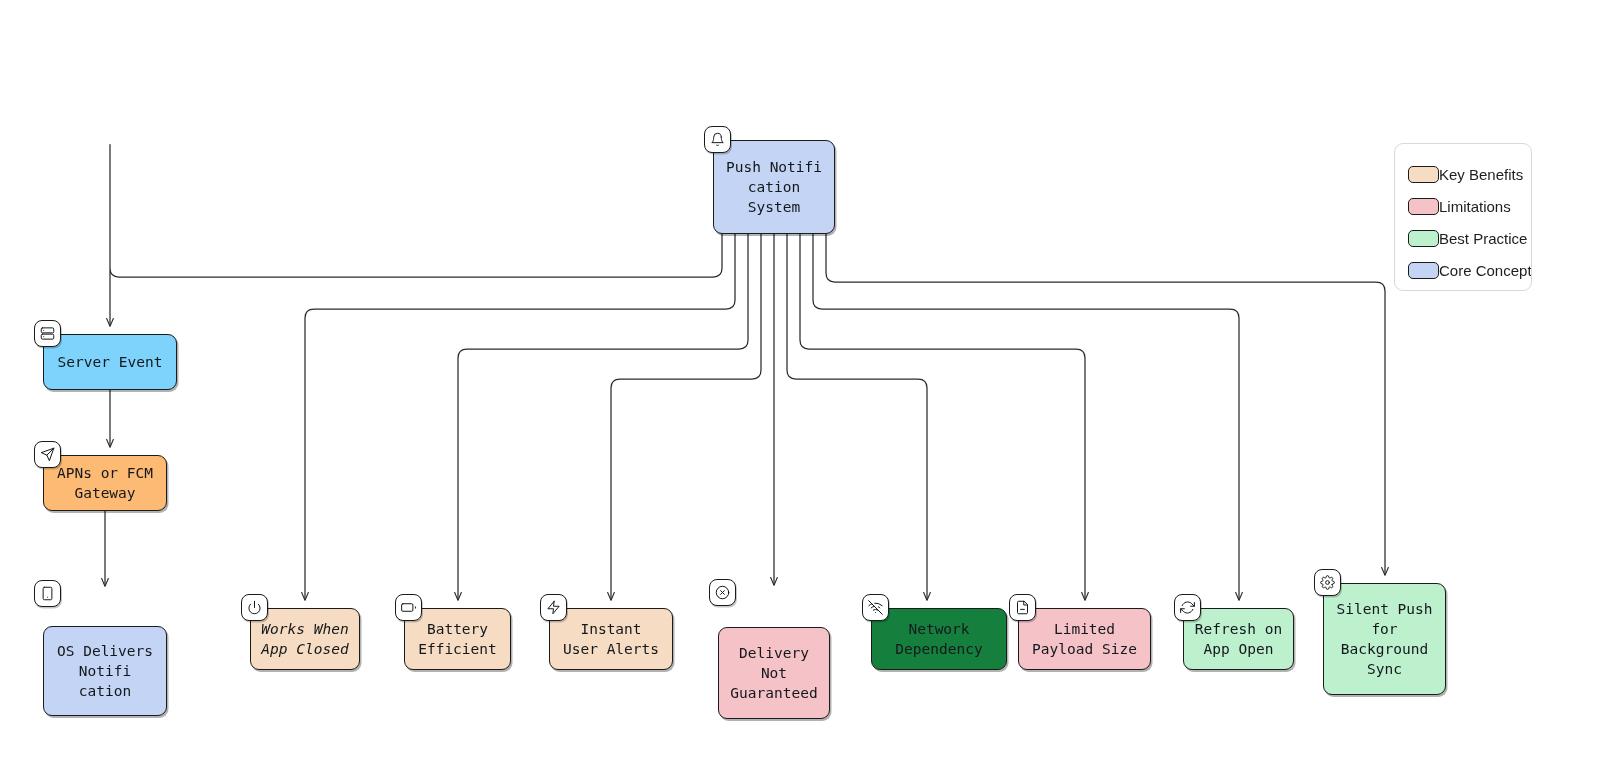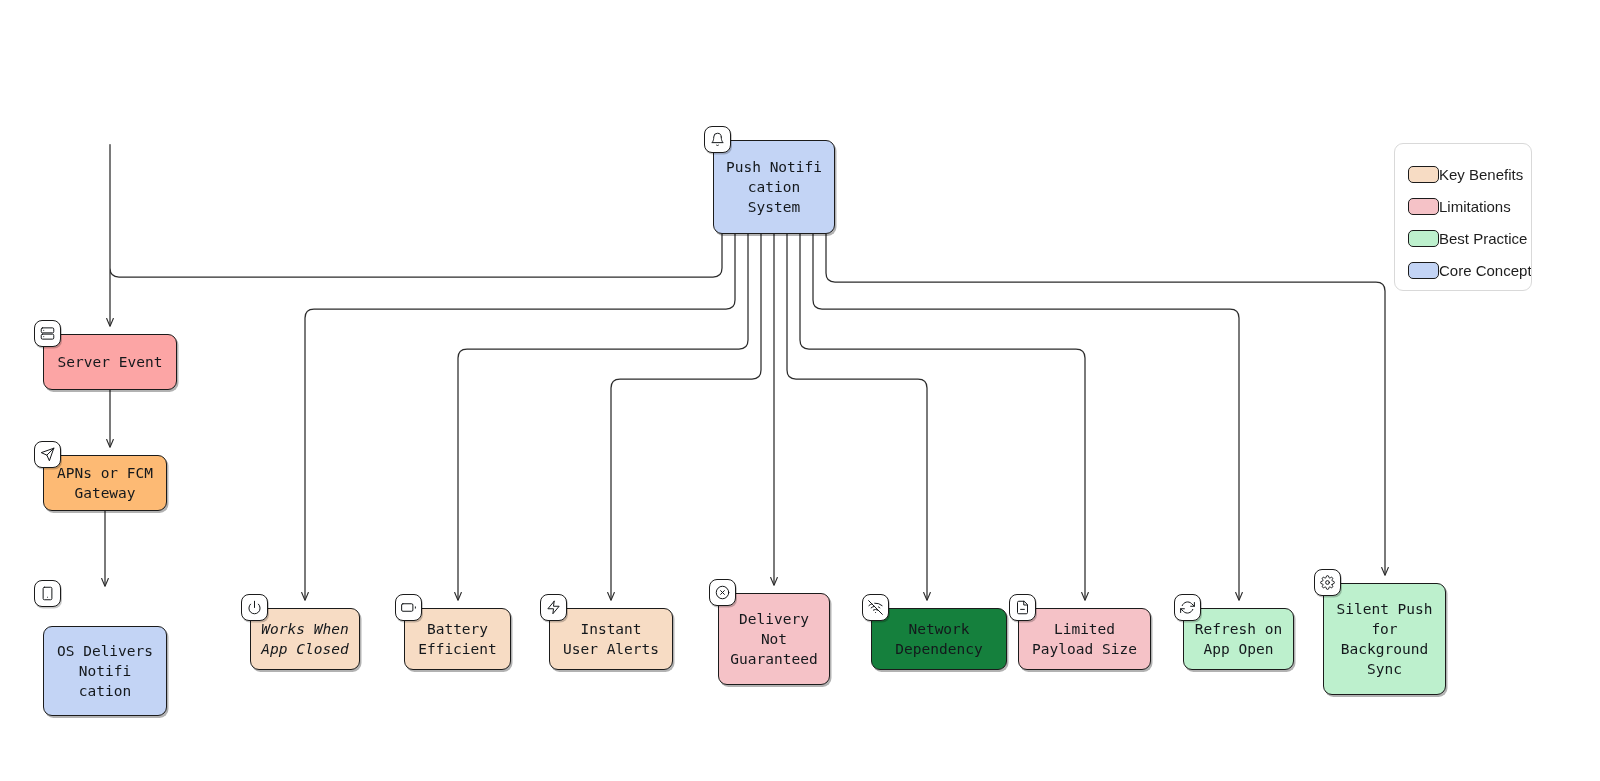--- a/index.html
+++ b/index.html
@@ -132,21 +132,21 @@
   <div id="nodes-layer">
       <div class="node" style="left: 713px; top: 140px; width: 122px; height: 94px; background: rgb(195, 212, 245);"><div class="label">Push Notifi
 cation
 System</div></div>
       <div class="badge" style="left: 704px; top: 126px;">
         <svg width="15" height="15" viewBox="0 0 24 24" fill="none" stroke="#15181b" stroke-width="1.6" stroke-linecap="round" stroke-linejoin="round">
           <path d="M18 8a6 6 0 1 0-12 0c0 7-3 9-3 9h18s-3-2-3-9"></path>
           <path d="M13.7 21a2 2 0 0 1-3.4 0"></path>
         </svg>
       </div>
-      <div class="node" style="left: 43px; top: 334px; width: 134px; height: 56px; background: #fca5a5; align-items: center;"><div class="label">Server Event</div></div>
+      <div class="node" style="left: 43px; top: 334px; width: 134px; height: 56px; background: #7dd3fc; align-items: center;"><div class="label">Server Event</div></div>
       <div class="badge" style="left: 34px; top: 320px;">
         <svg width="15" height="15" viewBox="0 0 24 24" fill="none" stroke="#15181b" stroke-width="1.6" stroke-linecap="round" stroke-linejoin="round">
           <rect x="2" y="3" width="20" height="8" rx="2"></rect>
           <rect x="2" y="13" width="20" height="8" rx="2"></rect>
           <line x1="6" y1="7" x2="6.01" y2="7"></line>
           <line x1="6" y1="17" x2="6.01" y2="17"></line>
         </svg>
       </div>
       <div class="node" style="left: 43px; top: 455px; width: 124px; height: 56px; background: #fdba74;"><div class="label">APNs or FCM
 Gateway</div></div>
@@ -181,21 +181,21 @@
           <line x1="23" y1="13" x2="23" y2="11"></line>
         </svg>
       </div>
       <div class="node" style="left: 549px; top: 608px; width: 124px; height: 62px; background: rgb(247, 220, 196);"><div class="label">Instant
 User Alerts</div></div>
       <div class="badge" style="left: 540px; top: 594px;">
         <svg width="15" height="15" viewBox="0 0 24 24" fill="none" stroke="#15181b" stroke-width="1.6" stroke-linecap="round" stroke-linejoin="round">
           <polygon points="13 2 3 14 12 14 11 22 21 10 12 10 13 2"></polygon>
         </svg>
       </div>
-      <div class="node" style="left: 718px; top: 593px; width: 112px; height: 92px; background: rgb(245, 194, 199);"><div class="label">Delivery
+      <div class="node" style="left: 718px; top: 627px; width: 112px; height: 92px; background: rgb(245, 194, 199);"><div class="label">Delivery
 Not
 Guaranteed</div></div>
       <div class="badge" style="left: 709px; top: 579px;">
         <svg width="15" height="15" viewBox="0 0 24 24" fill="none" stroke="#15181b" stroke-width="1.6" stroke-linecap="round" stroke-linejoin="round">
           <circle cx="12" cy="12" r="10"></circle>
           <line x1="15" y1="9" x2="9" y2="15"></line>
           <line x1="9" y1="9" x2="15" y2="15"></line>
         </svg>
       </div>
       <div class="node" style="left: 871px; top: 608px; width: 136px; height: 62px; background: #15803d;"><div class="label">Network

